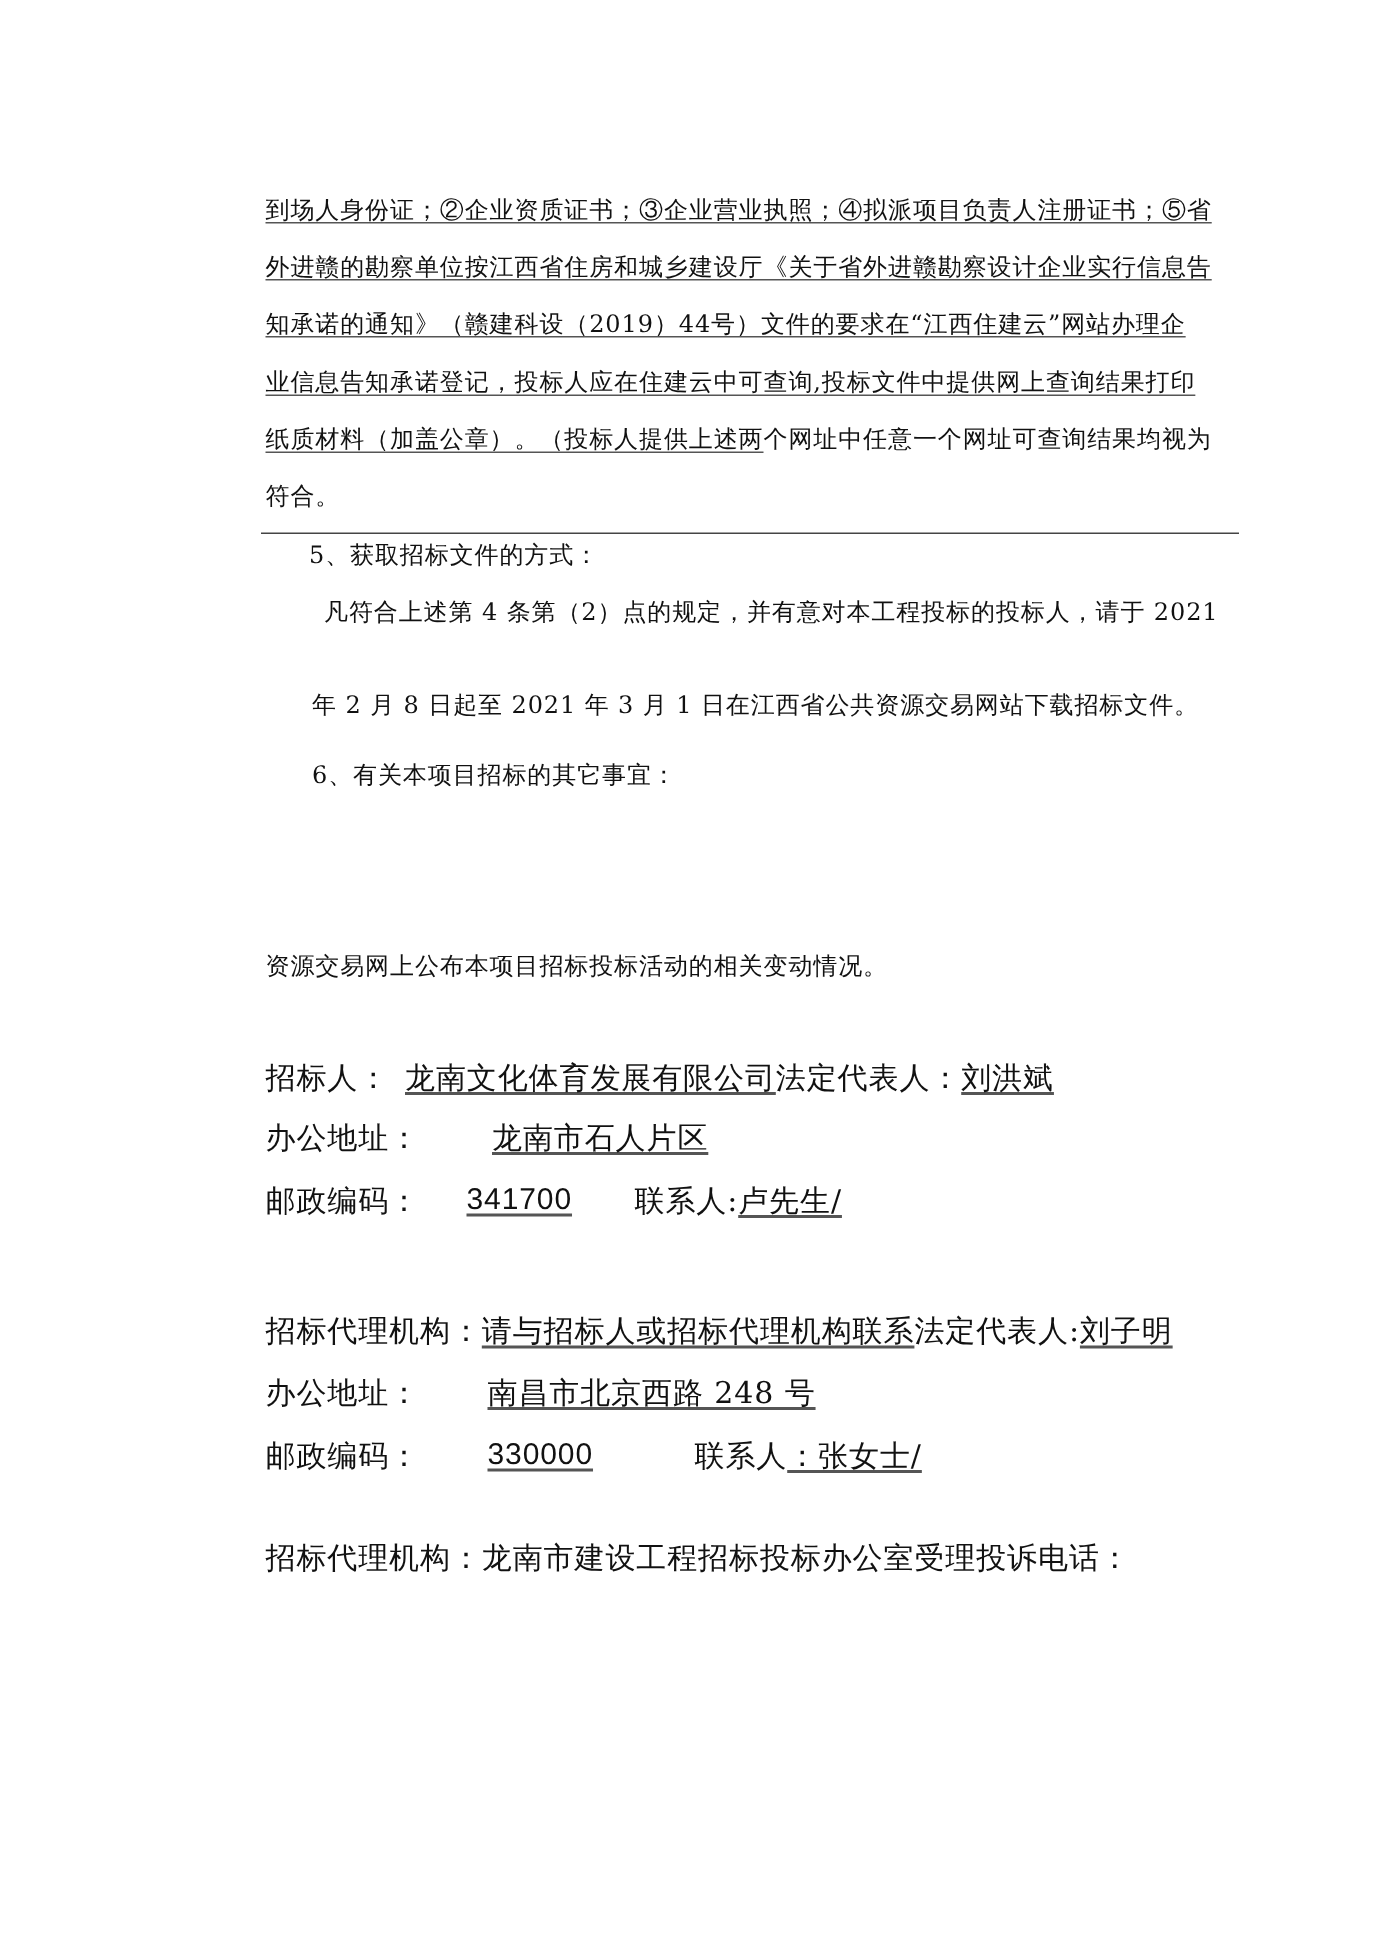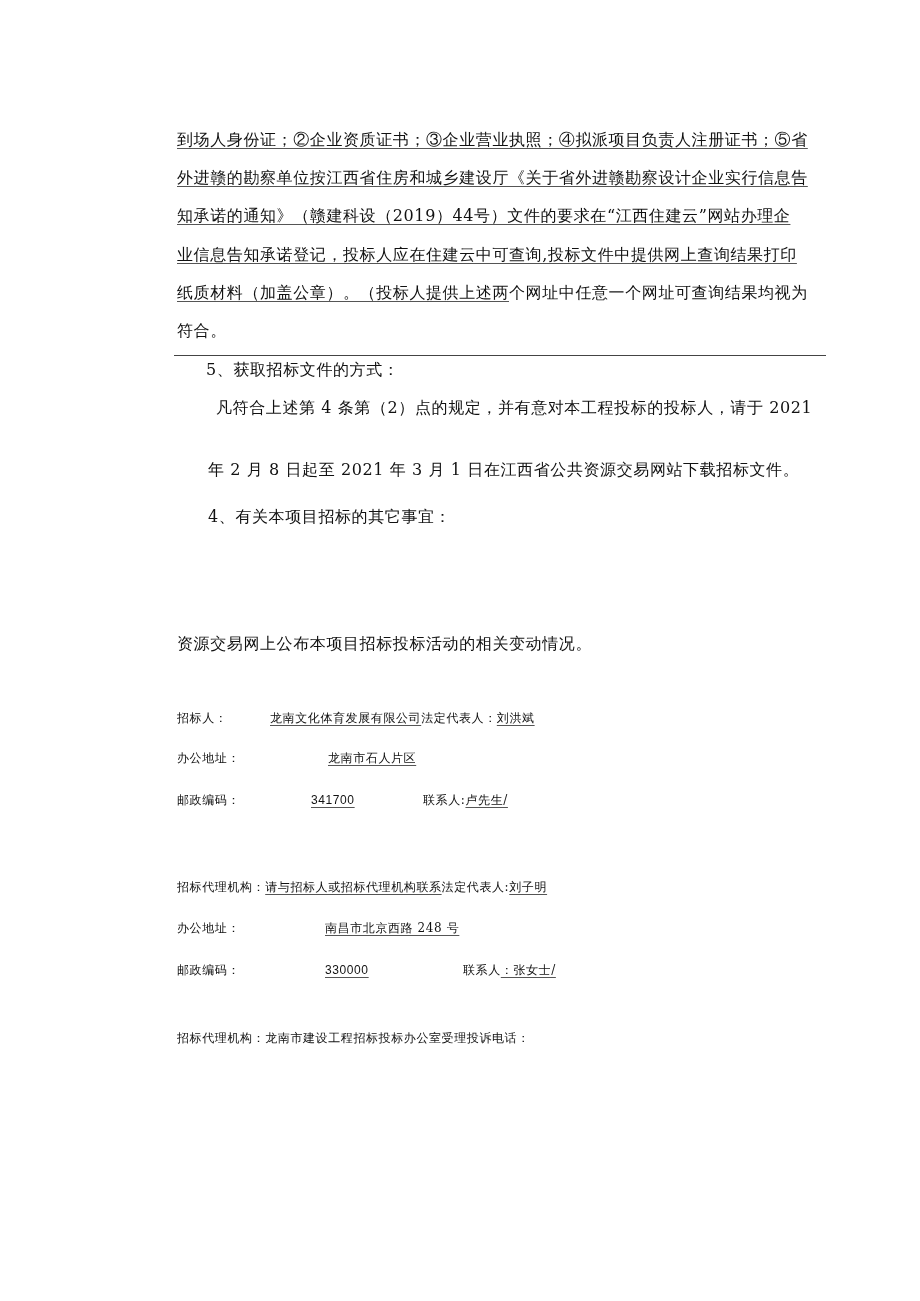--- a/index.html
+++ b/index.html
@@ -13,21 +13,21 @@
     position: absolute; left: 137px; width: 650px;
     font-size: 16px; line-height: 20px; white-space: nowrap;
     letter-spacing: 0.6px;
   }
   .u { text-decoration: underline; text-decoration-color: #555; text-underline-offset: 3px; }
   .num { font-family: "Liberation Sans", "DejaVu Sans", sans-serif; }
   .rule {
     position: absolute; left: 134px; width: 652px; top: 355px; height: 0;
     border-top: 1px solid #444;
   }
-  .field { position: absolute; white-space: nowrap; font-size: 12px; line-height: 20px; letter-spacing: 0.6px; }
+  .field { position: absolute; white-space: nowrap; font-size: 20px; line-height: 20px; letter-spacing: 0.6px; }
 </style>
 </head>
 <body>
 
 <div class="page">
 
   <div class="line" style="top:130px">
     <span class="u">到场人身份证；②企业资质证书；③企业营业执照；④拟派项目负责人注册证书；⑤省</span>
   </div>
   <div class="line" style="top:168px">
@@ -45,21 +45,21 @@
   <div class="line" style="top:321px">
     <span>符合。</span>
   </div>
 
   <div class="rule"></div>
 
   <div class="line" style="top:360px; left:166px">5、获取招标文件的方式：</div>
   <div class="line" style="top:398px; left:176px">凡符合上述第 4 条第（2）点的规定，并有意对本工程投标的投标人，请于 2021</div>
   <div class="line" style="top:460px; left:168px">年 2 月 8 日起至 2021 年 3 月 1 日在江西省公共资源交易网站下载招标文件。</div>
 
-  <div class="line" style="top:507px; left:168px">4、有关本项目招标的其它事宜：</div>
+  <div class="line" style="top:507px; left:168px">6、有关本项目招标的其它事宜：</div>
   <div class="line" style="top:634px">资源交易网上公布本项目招标投标活动的相关变动情况。</div>
 
   <div class="field" style="top:708px; left:137px">招标人：</div>
   <div class="field" style="top:708px; left:230px">
     <span class="u">龙南文化体育发展有限公司</span><span>法定代表人：</span><span class="u">刘洪斌</span>
   </div>
 
   <div class="field" style="top:748px; left:137px">办公地址：</div>
   <div class="field u" style="top:748px; left:288px">龙南市石人片区</div>
 

